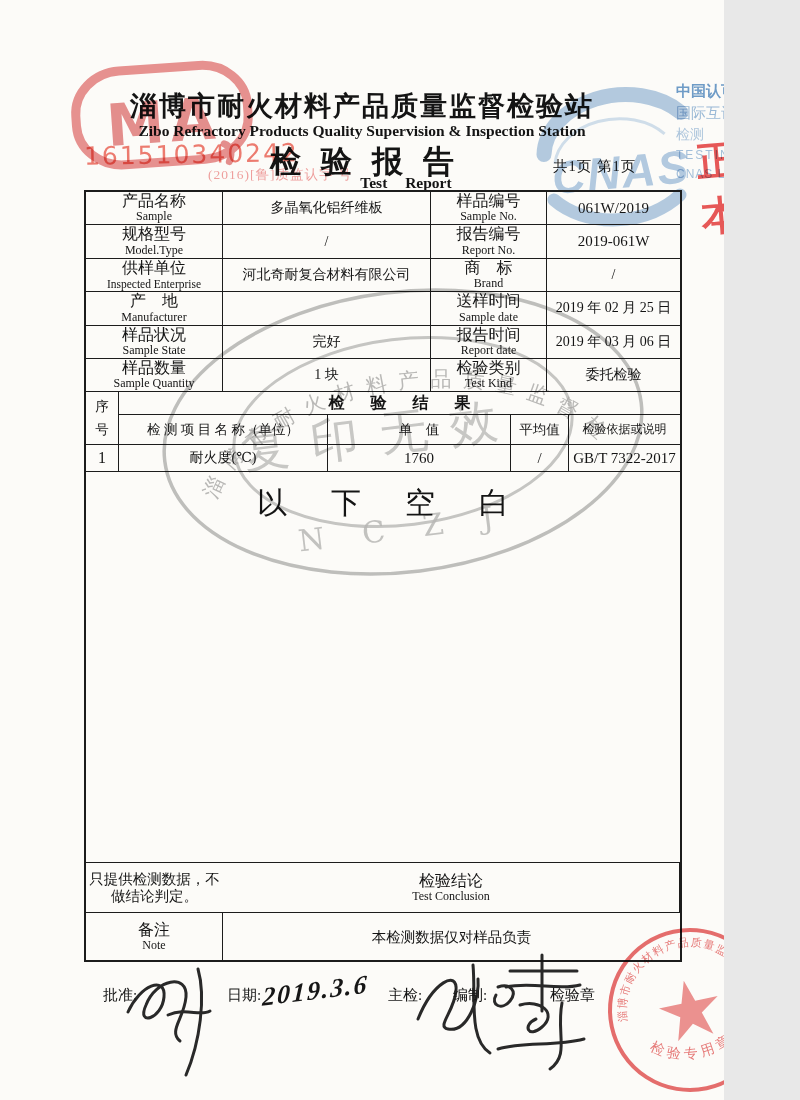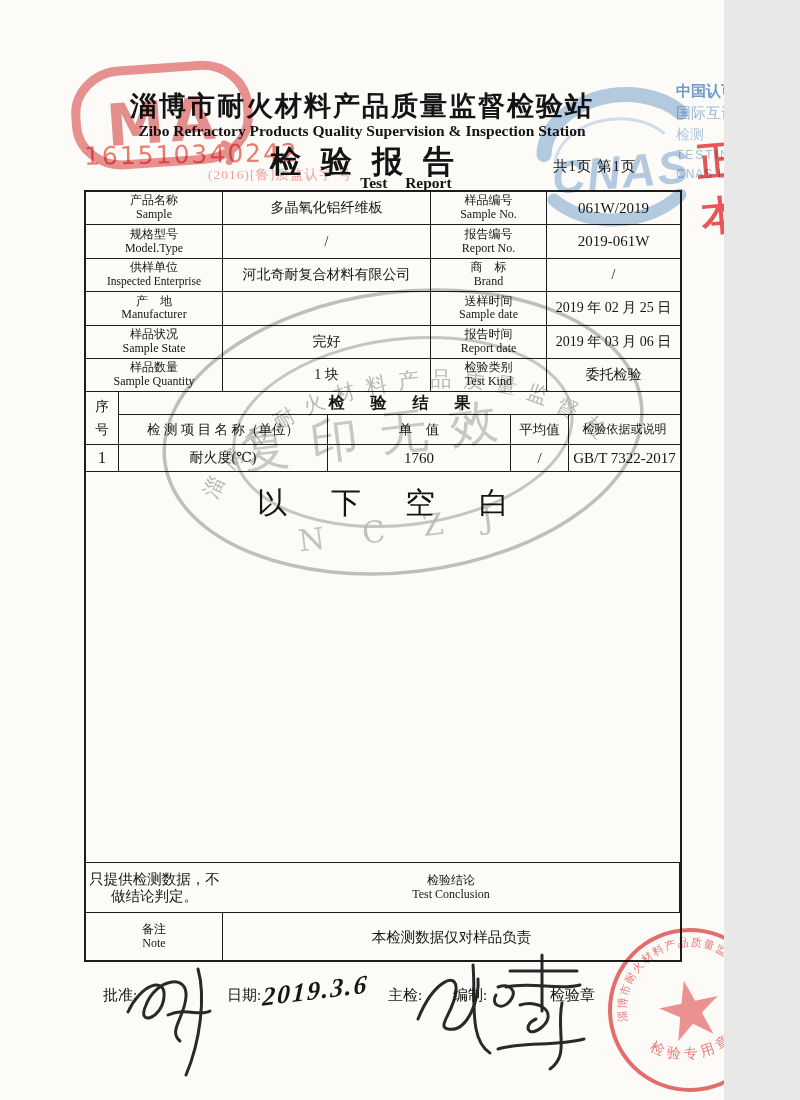--- a/index.html
+++ b/index.html
@@ -25,21 +25,21 @@
   .cs3{font-size:12px;opacity:.5;letter-spacing:2px;font-family:"Liberation Sans",sans-serif;}
   .cs4{font-size:12px;opacity:.5;letter-spacing:1px;font-family:"Liberation Sans",sans-serif;}
 
   
   .doc-table{top:190px;left:84px;width:598px;height:772px;border:2px solid #1c1c1c;box-sizing:border-box;background:transparent;}
   .grid{display:grid;}
   .info-grid{grid-template-columns:137px 208px 116px 133px;grid-auto-rows:33.4px;}
   .cell{border-right:1px solid #1c1c1c;border-bottom:1px solid #1c1c1c;display:flex;flex-direction:column;
         align-items:center;justify-content:center;text-align:center;overflow:hidden;line-height:1.15;}
   .cell.nr{border-right:none;}
-  .lab-cn{font-size:12px;}
+  .lab-cn{font-size:16px;}
   .lab-en{font-size:12px;}
   .val{font-size:14px;}
   .num{font-family:"Liberation Serif",serif;font-size:15px;}
 
   .res-grid{grid-template-columns:33px 209px 183px 58px 111px;grid-template-rows:23px 30px 27px 390px;}
   .seq{grid-column:1;grid-row:1/3;justify-content:space-evenly;font-size:13.5px;}
   .sec-title{grid-column:2/6;grid-row:1;font-size:16px;font-weight:bold;letter-spacing:26px;text-indent:26px;border-right:none;}
   .rh{font-size:13.5px;}
   .blank-cell{grid-column:1/6;grid-row:4;border:none;justify-content:flex-start;padding-top:14px;}
   .blank-note{font-size:30px;letter-spacing:44px;text-indent:44px;}

